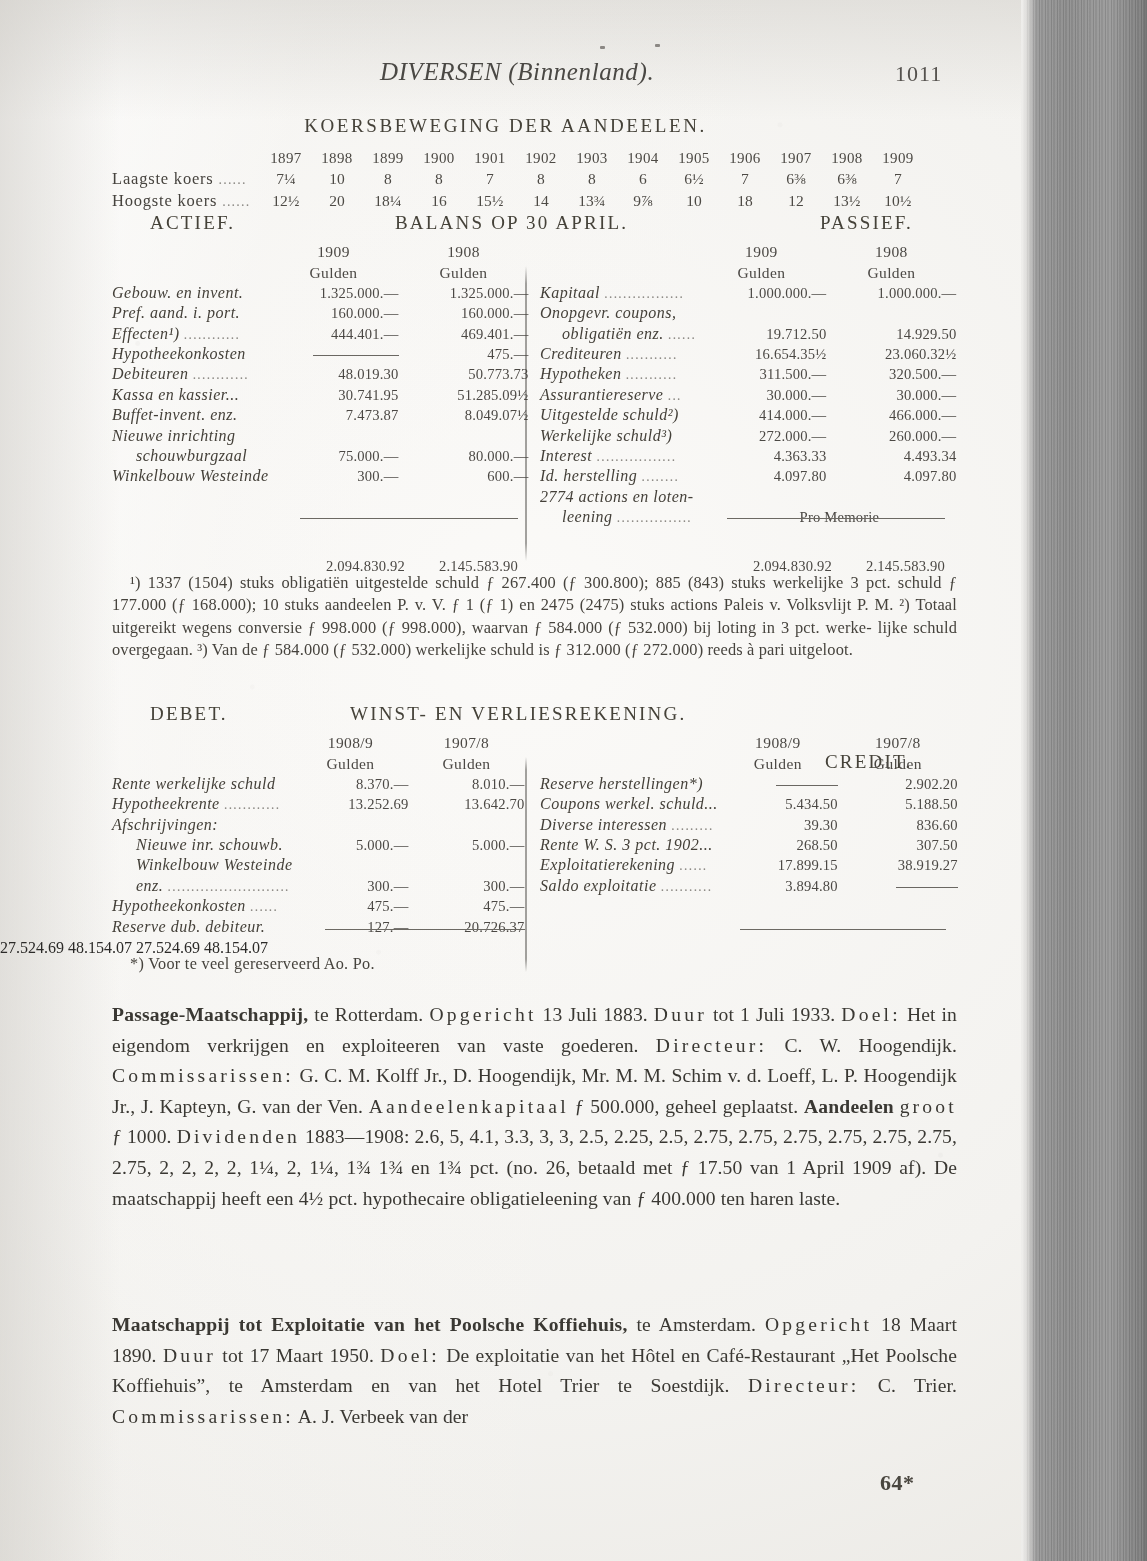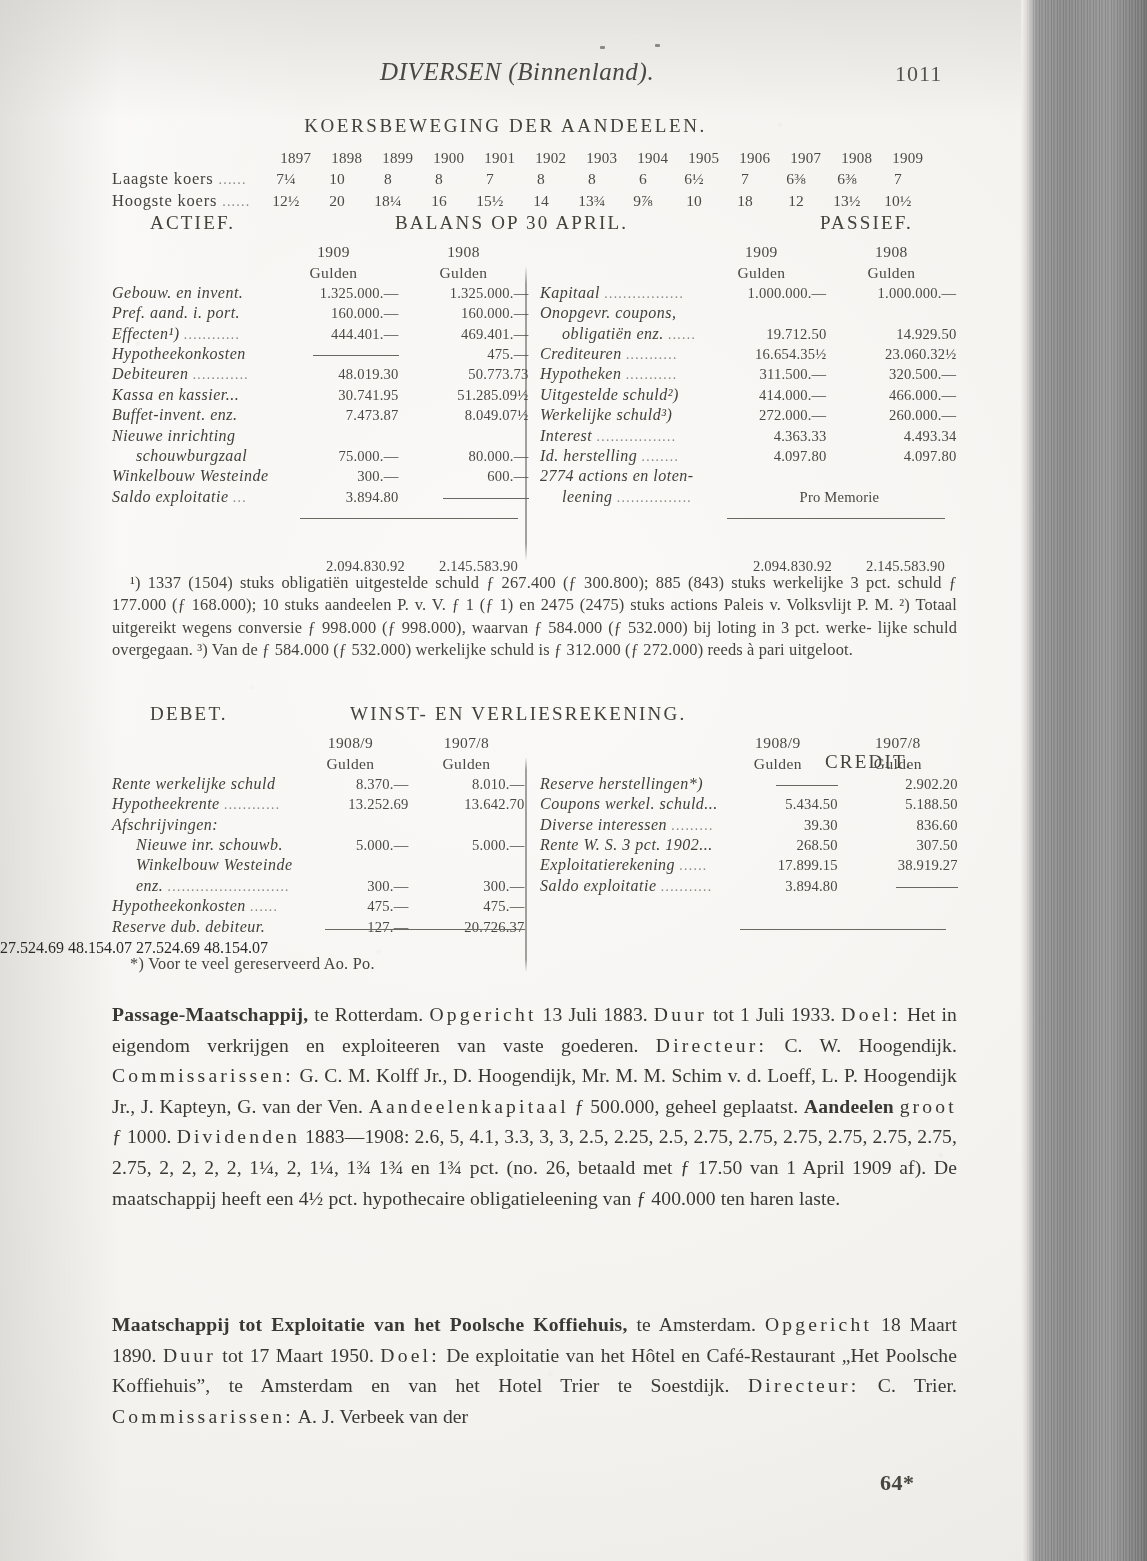--- a/index.html
+++ b/index.html
@@ -62,21 +62,21 @@
   #koers{position:absolute;left:0;top:115px;width:1021px;}
   #koers .sectitle{margin-left:-10px;}
   table.koers{
     margin:12px 0 0 112px;border-collapse:collapse;
     font-size:15.5px;color:#4d4a45;
   }
   table.koers td{padding:1px 0;white-space:nowrap;}
   table.koers td.lbl{
     text-align:left;padding-right:10px;font-size:16.5px;letter-spacing:.8px;color:#46433e;
   }
-  table.koers td.yr{text-align:right;width:51px;font-size:15px;letter-spacing:.3px;}
+  table.koers td.yr{text-align:center;width:51px;font-size:15px;letter-spacing:.3px;}
   table.koers td.val{text-align:center;width:51px;}
   .dots{letter-spacing:1.2px;color:#8d8a85;font-size:14px;}
 
   
   #balans{position:absolute;left:0;top:212px;width:1021px;}
   .heads{position:relative;height:26px;}
   .heads span{position:absolute;font-size:19px;letter-spacing:2.2px;color:#454239;}
   .bal-wrap{position:relative;margin-top:4px;}
   .vrule{
     position:absolute;left:525px;top:24px;width:2px;height:295px;
@@ -278,25 +278,20 @@
           <tr>
                 <td class="it" style="padding-left:24px;">schouwburgzaal</td>
                 <td class="num">75.000.—</td>
                 <td class="num">80.000.—</td>
               </tr>
           <tr>
                 <td class="it">Winkelbouw Westeinde</td>
                 <td class="num">300.—</td>
                 <td class="num">600.—</td>
               </tr>
-          <tr>
-                <td class="it"><span>Saldo exploitatie</span> <span class="dots">...</span></td>
-                <td class="num">3.894.80</td>
-                <td class="num"><span class="rule"></span></td>
-              </tr>
         </tbody>
           </table>
 
         <table class="bal" id="bal-right">
           <tbody>
               <tr>
             <td></td>
             <td class="colhd">1909</td>
             <td class="colhd">1908</td>
           </tr>
@@ -322,20 +317,25 @@
               </tr>
           <tr>
                 <td class="it"><span>Crediteuren</span> <span class="dots">...........</span></td>
                 <td class="num">16.654.35½</td>
                 <td class="num">23.060.32½</td>
               </tr>
           <tr>
                 <td class="it"><span>Hypotheken</span> <span class="dots">...........</span></td>
                 <td class="num">311.500.—</td>
                 <td class="num">320.500.—</td>
+              </tr>
+          <tr>
+                <td class="it"><span>Assurantiereserve</span> <span class="dots">...</span></td>
+                <td class="num">30.000.—</td>
+                <td class="num">30.000.—</td>
               </tr>
           <tr>
                 <td class="it">Uitgestelde schuld²)</td>
                 <td class="num">414.000.—</td>
                 <td class="num">466.000.—</td>
               </tr>
           <tr>
                 <td class="it">Werkelijke schuld³)</td>
                 <td class="num">272.000.—</td>
                 <td class="num">260.000.—</td>

